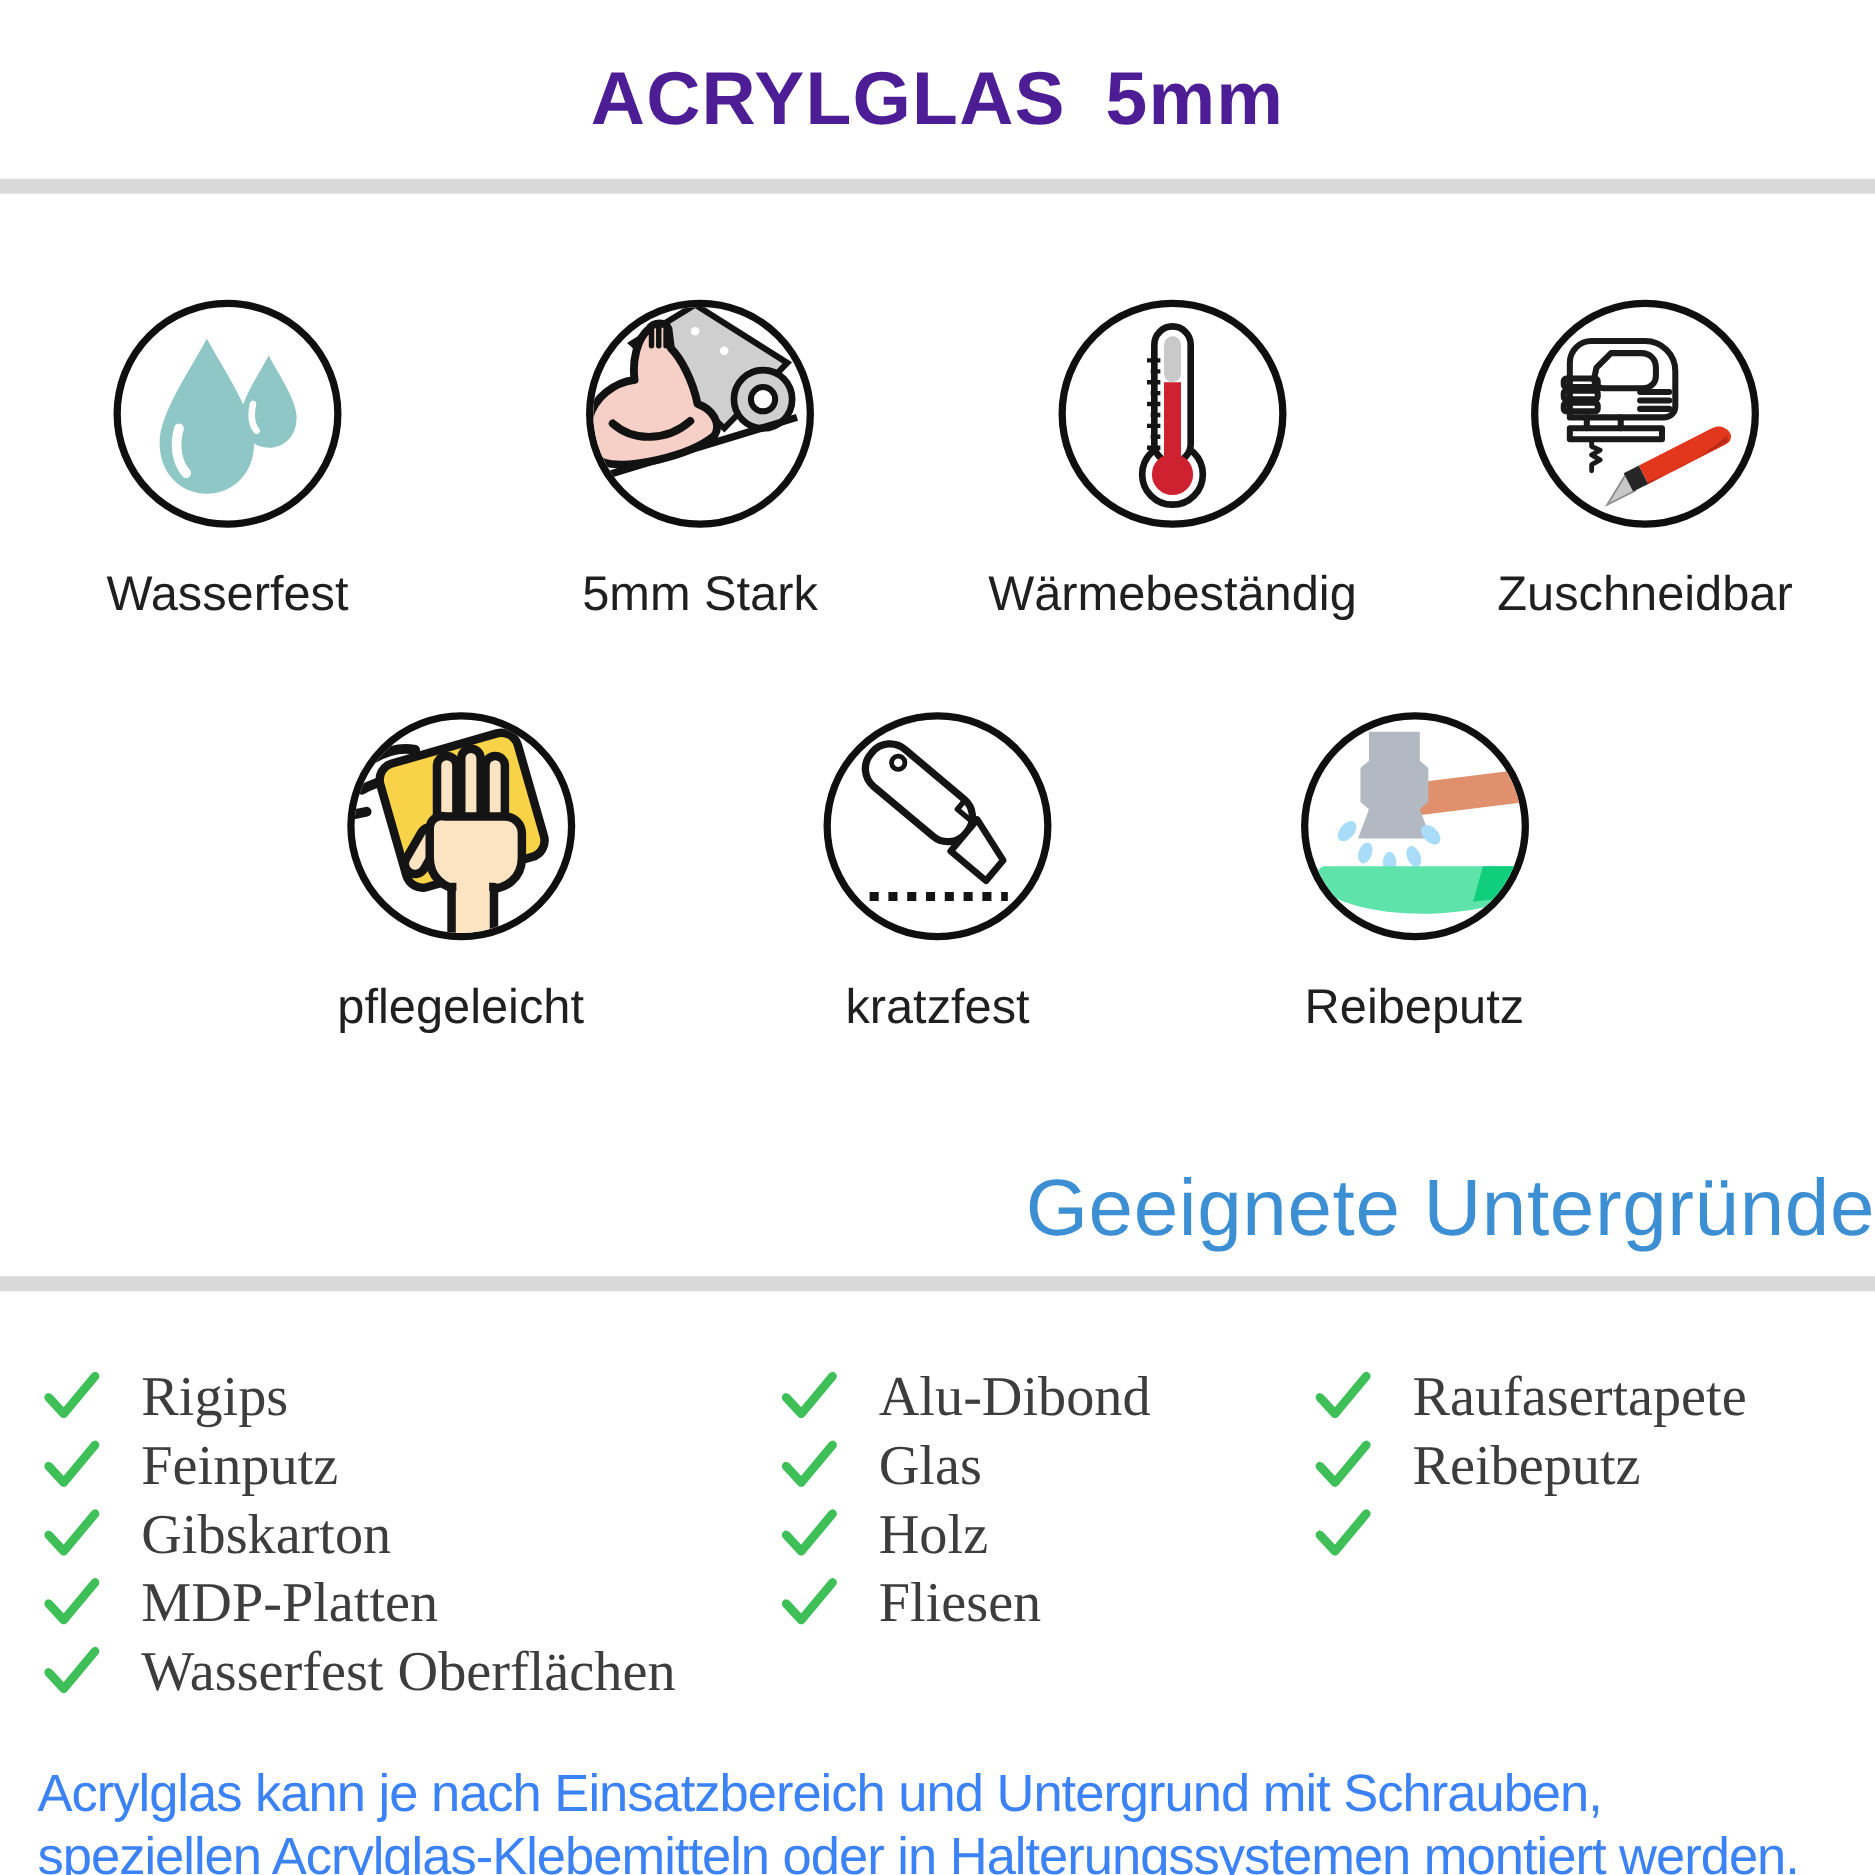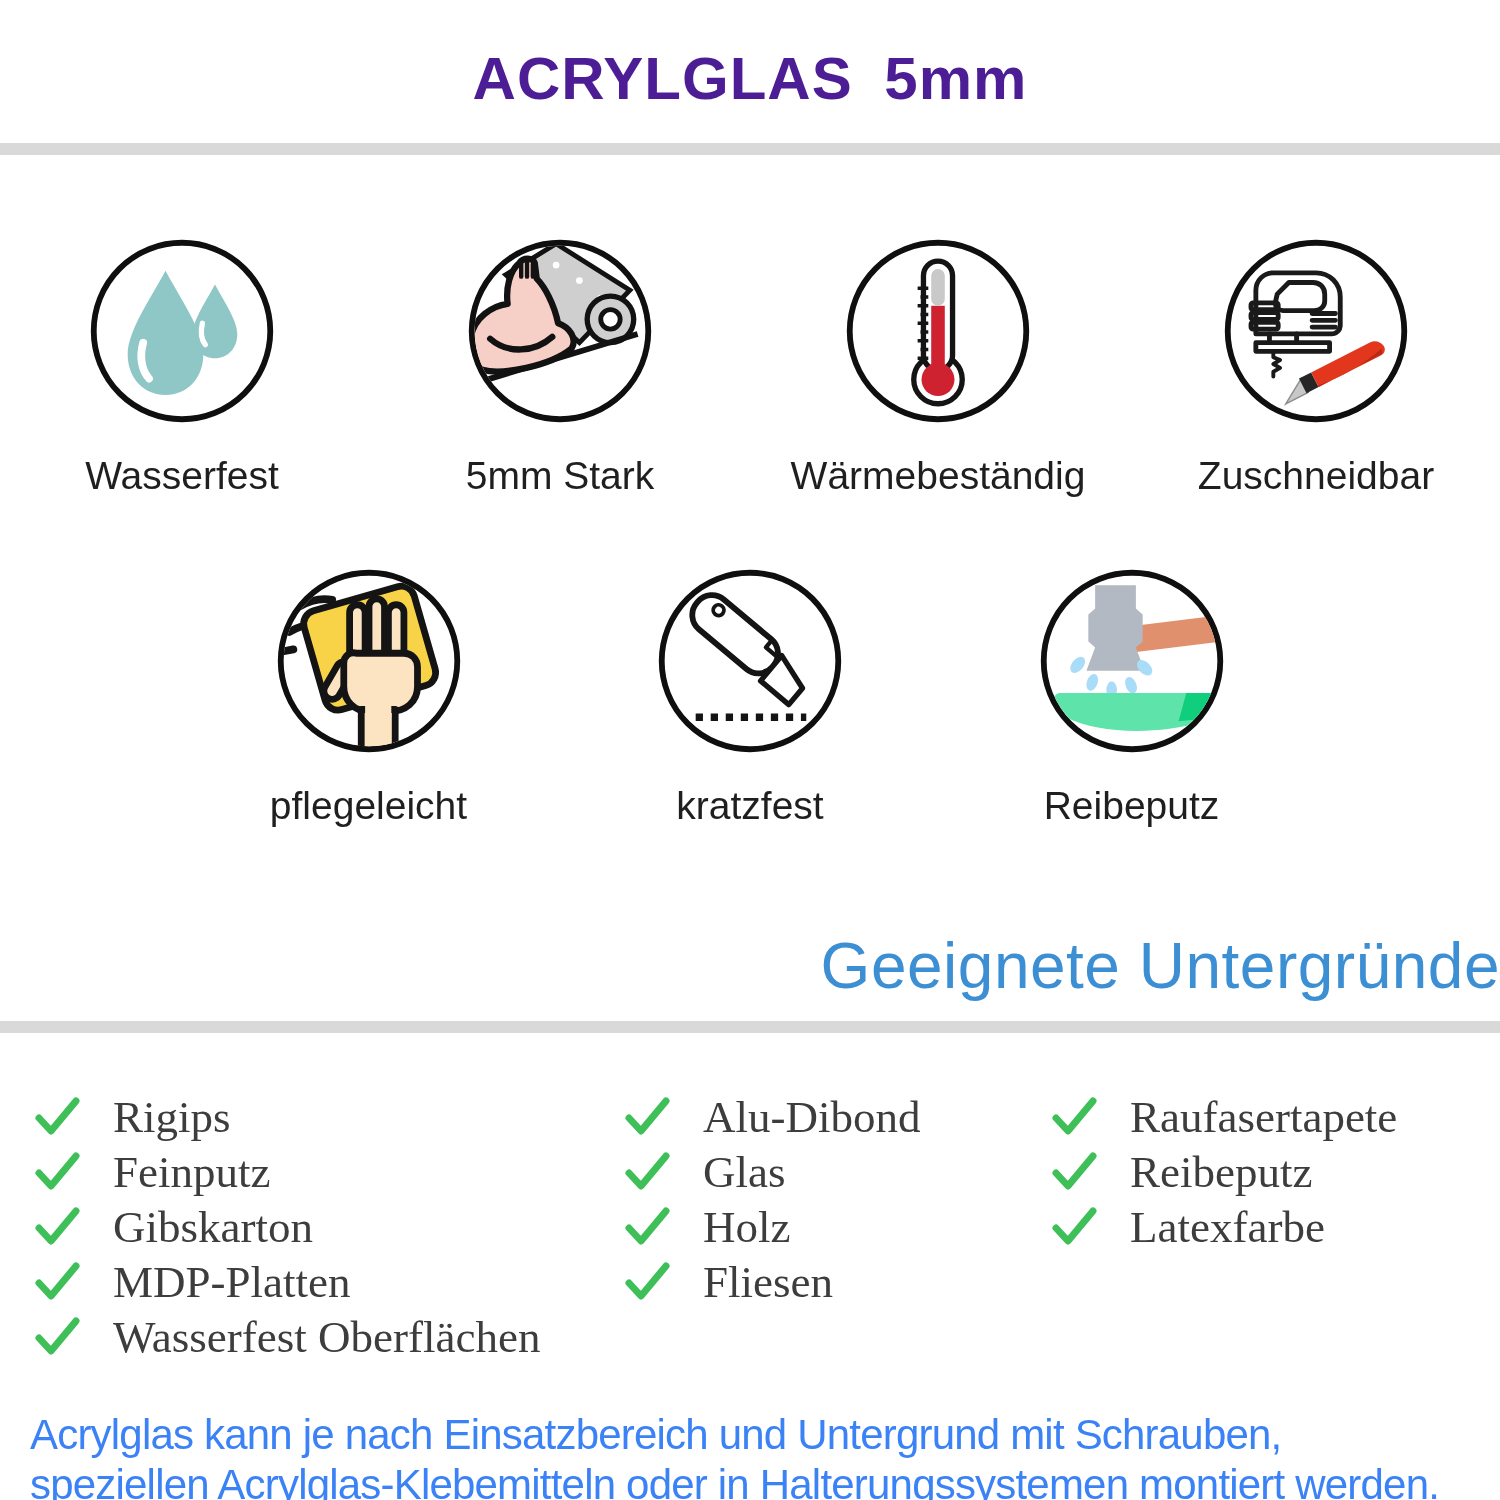--- a/index.html
+++ b/index.html
@@ -304,21 +304,20 @@
     <div class="check-item">
       <span class="check"><svg viewBox="0 0 50 46">
             <path d="M6,24 L18,37 L43,7" fill="none" stroke="#3fbf57" stroke-width="7" stroke-linecap="round" stroke-linejoin="round"></path>
           </svg></span>
       <span class="check-label">Reibeputz</span>
     </div>
     <div class="check-item">
       <span class="check"><svg viewBox="0 0 50 46">
             <path d="M6,24 L18,37 L43,7" fill="none" stroke="#3fbf57" stroke-width="7" stroke-linecap="round" stroke-linejoin="round"></path>
           </svg></span>
-      <span class="check-label">Latexfarbe</span>
     </div>
   </div>
 
 </div>
 
 <div class="footer-note">
   <div>Acrylglas kann je nach Einsatzbereich und Untergrund mit Schrauben,</div>
   <div>speziellen Acrylglas-Klebemitteln oder in Halterungssystemen montiert werden.</div>
 </div>
 

